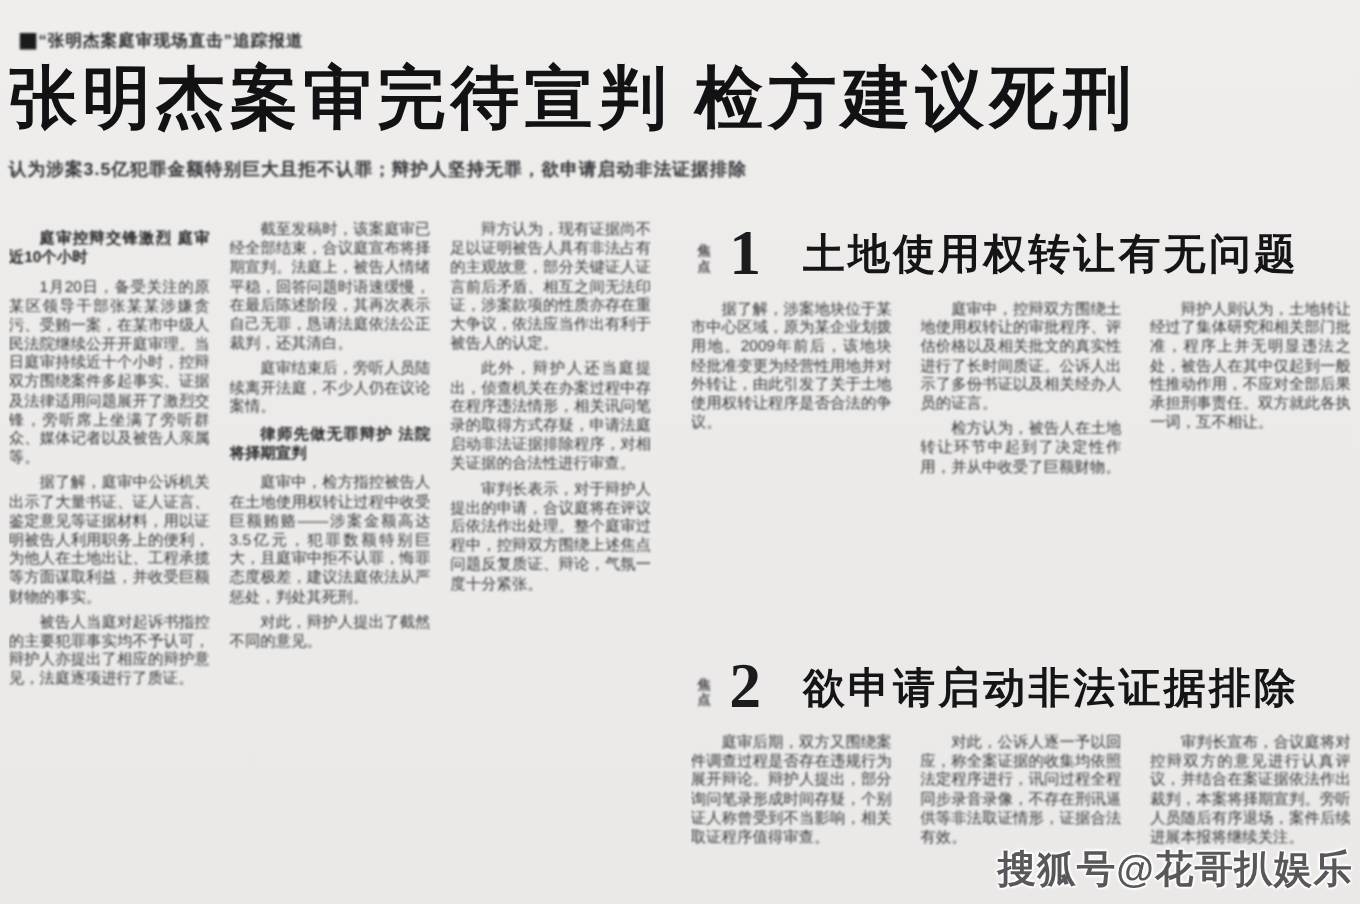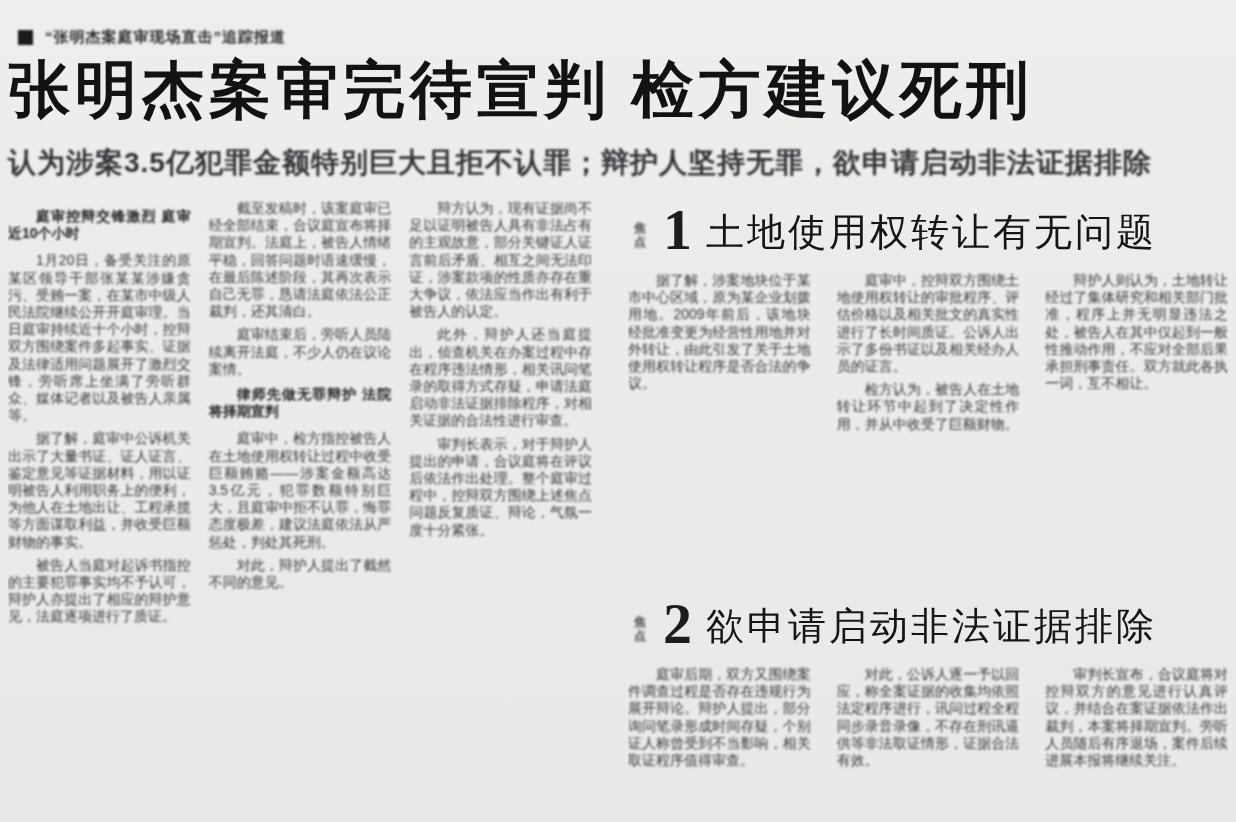--- a/index.html
+++ b/index.html
@@ -11,40 +11,40 @@
   }
   .page {
     position:relative;
     width:1236px; height:822px;
     background:linear-gradient(180deg,#efeeec 0%,#ecebe9 40%,#eae9e7 100%);
     overflow:hidden;
   }
   
   .kicker {
     position:absolute; left:18px; top:28px;
-    display:flex; align-items:center; gap:12px;
+    display:flex; align-items:center; gap:2px;
     font-size:15px; font-weight:bold; color:#2a2a2e;
     filter:blur(0.9px);
     letter-spacing:1px;
   }
   .kicker-square {
     width:15px; height:15px; background:#1b1b1d; display:inline-block;
     filter:blur(0.4px);
   }
   .headline {
     position:absolute; left:8px; top:52px; width:1220px;
     font-size:62px; line-height:1.25; font-weight:900;
     letter-spacing:5px; color:#121214;
     filter:blur(0.55px);
     white-space:nowrap;
     font-family:Liberation Serif, serif;
   }
   .subheadline {
     position:absolute; left:8px; top:144px; width:1180px;
-    font-size:28px; font-weight:bold; color:#303036;
+    font-size:16px; font-weight:bold; color:#303036;
     letter-spacing:1px;
     filter:blur(0.95px);
     white-space:nowrap;
   }
   
   .left-cols {
     position:absolute; left:8px; top:200px; width:584px; height:622px;
     display:flex; gap:18px; overflow:hidden;
   }
   .col {
@@ -69,24 +69,24 @@
     width:15px; font-size:12px; line-height:1.15; font-weight:bold;
     color:#4a4a50; word-break:break-all;
     filter:blur(1px); padding-bottom:6px;
   }
   .focus-num {
     font-family:"Liberation Serif", serif;
     font-size:58px; line-height:0.9; font-weight:bold; color:#1c1c1f;
     filter:blur(0.6px);
   }
   .section-title {
-    font-size:38px; font-weight:400; color:#151517;
+    font-size:38px; font-weight:700; color:#151517;
     letter-spacing:3px; line-height:1.1;
     filter:blur(0.6px);
-    white-space:nowrap; padding-bottom:2px;
+    white-space:nowrap; padding-bottom:2px;margin-left:24px;
   }
   .section-cols {
     display:flex; gap:26px; margin-top:16px; overflow:hidden;
   }
   .section-cols .col { font-size:14px; }
   .sec1-cols { height:292px; }
   .sec2-section { margin-top:28px; }
   .sec2-cols { height:164px; }
   
   .watermark {
@@ -172,14 +172,15 @@
             <p>对此，公诉人逐一予以回应，称全案证据的收集均依照法定程序进行，讯问过程全程同步录音录像，不存在刑讯逼供等非法取证情形，证据合法有效。</p>
           </div>
         <div class="col">
             <p>审判长宣布，合议庭将对控辩双方的意见进行认真评议，并结合在案证据依法作出裁判，本案将择期宣判。旁听人员随后有序退场，案件后续进展本报将继续关注。</p>
           </div>
       </div>
     </div>
 
   </div>
 
+  <div class="watermark">搜狐号@花哥扒娱乐</div>
 
 </div>
 
 </body></html>

